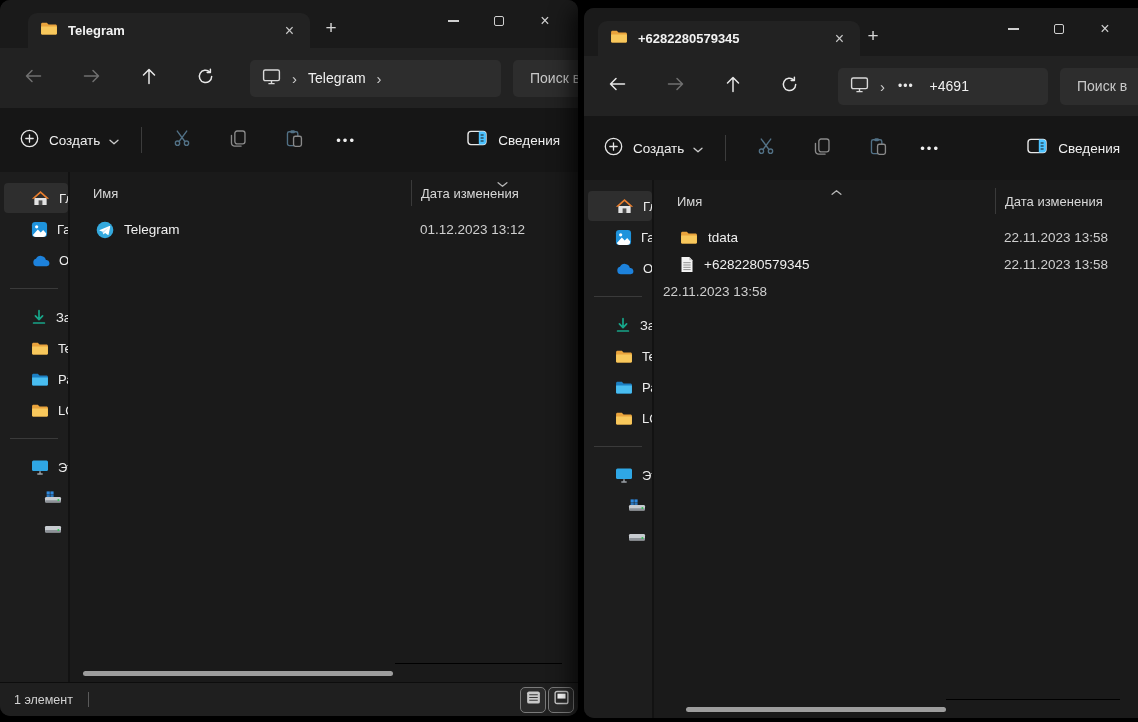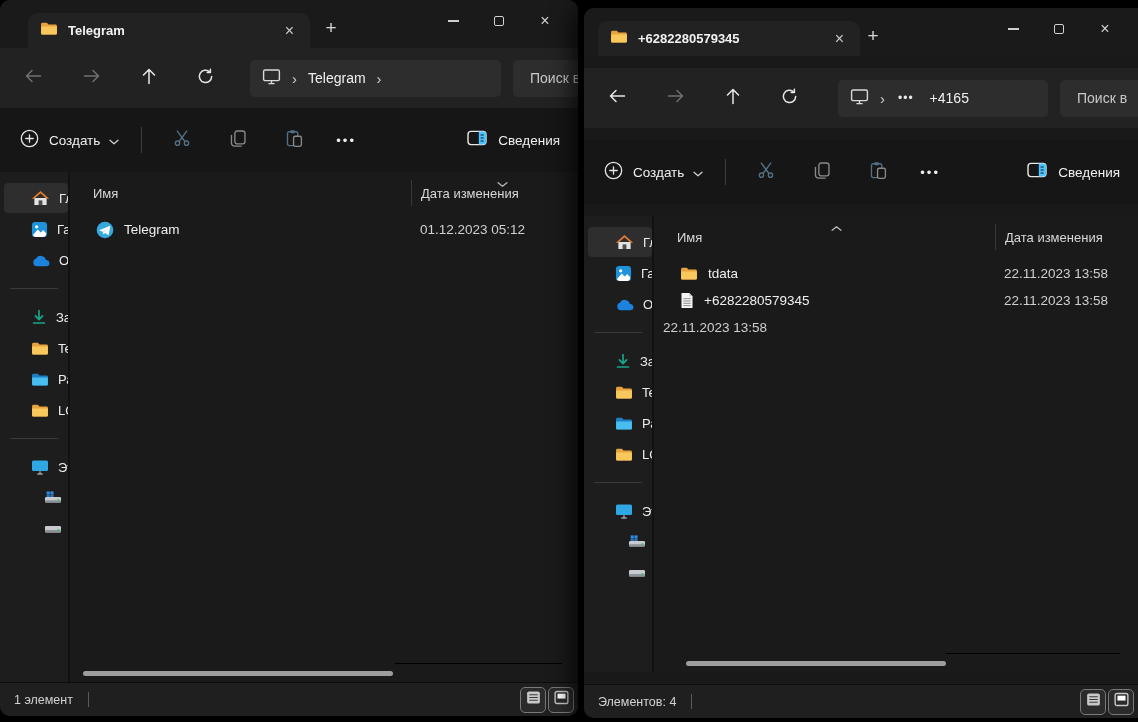--- a/index.html
+++ b/index.html
@@ -2,21 +2,21 @@
 <html><head>
 <meta charset="utf-8">
 <style>
   * { margin:0; padding:0; box-sizing:border-box; }
   html,body { width:1138px; height:722px; background:#000; overflow:hidden;
     font-family:"Liberation Sans","DejaVu Sans",sans-serif; }
   .window { position:absolute; background:#191919; overflow:hidden;
     display:flex; flex-direction:column; color:#e8e8e8; }
   .win-left  { left:0;   top:0; width:578px; height:716px; border-radius:10px; }
   .win-right { left:584px; top:8px; width:554px; height:710px; border-radius:10px 0 0 10px;
-    box-shadow:-12px 0 22px rgba(0,0,0,.7);gap:12px; }
+    box-shadow:-12px 0 22px rgba(0,0,0,.7); }
 
   
   .tabbar { height:48px; background:#1a1a1a; position:relative; flex:none; }
   .tab { position:absolute; left:28px; top:13px; height:35px; width:282px;
     background:#222222; border-radius:9px 9px 0 0; display:flex; align-items:center;
     padding:0 10px 0 12px; }
   .win-right .tab { left:14px; width:262px; }
   .tab-title { font-size:13px; font-weight:bold; color:#f2f2f2; margin-left:10px;
     white-space:nowrap; overflow:hidden; flex:1; }
   .tab-close { color:#c9c9c9; font-size:16px; line-height:1; padding:1px 6px; border-radius:4px; }
@@ -332,21 +332,21 @@
             <div class="cell-name">
               <span class="row-ic icon-slot">
                 <svg width="18" height="18" viewBox="0 0 18 18">
                   <circle cx="9" cy="9" r="8.3" fill="#34a9de"></circle>
                   <path d="M3.8 8.9l9.6-3.8c.5-.2 1 .2.8.9l-1.6 7.4c-.1.5-.5.7-1 .4l-2.5-1.9-1.2 1.2c-.3.3-.6.2-.7-.2l-.5-2.1-2.8-1c-.5-.2-.5-.7-.1-.9z" fill="#fff"></path>
                   <path d="M6.7 11l.3 2 .9-1.4 4.4-4.8-5.3 3.5z" fill="#c8e6f8"></path>
                 </svg>
               </span>
               <span class="row-name">Telegram</span>
             </div>
-            <div class="cell-date">01.12.2023 05:12</div>
+            <div class="cell-date">01.12.2023 13:12</div>
           </div>
         </div>
       <div class="hline"></div>
       <div class="hthumb"></div>
     </div>
   </div>
 
   <div class="statusbar">
     <span class="status-text">1 элемент</span>
     <span class="status-div"></span>
@@ -412,21 +412,21 @@
             <path d="M12.6 1.2v3h-3" stroke-linejoin="round"></path>
           </svg></span>
       </div>
     <div class="pill addr">
       <span class="icon-slot"><svg width="19" height="17" viewBox="0 0 19 17">
             <rect x="1.6" y="2" width="15.8" height="10.6" rx="1.6" fill="none" stroke="#d9d9d9" stroke-width="1.4"></rect>
             <path d="M6.4 15.6h6.2M9.5 12.6v3" stroke="#d9d9d9" stroke-width="1.4"></path>
           </svg></span>
       <span class="crumb-sep">›</span>
       <span class="crumb-overflow">•••</span>
-      <span class="crumb" style="margin-left:14px">+4165</span>
+      <span class="crumb" style="margin-left:14px">+4691</span>
     </div>
     <div class="pill search">
       <span class="search-text">Поиск в</span>
     </div>
   </div>
 
   <div class="toolbar">
     <div class="tb-create">
       <span class="icon-slot"><svg width="19" height="19" viewBox="0 0 19 19" fill="none" stroke="#e6e6e6" stroke-width="1.3">
             <circle cx="9.5" cy="9.5" r="8.2"></circle>
@@ -612,30 +612,13 @@
           </div>
           <div class="file-row">
             <div class="cell-date">22.11.2023 13:58</div>
           </div>
         </div>
       <div class="hline"></div>
       <div class="hthumb"></div>
     </div>
   </div>
 
-  <div class="statusbar">
-    <span class="status-text">Элементов: 4</span>
-    <span class="status-div"></span>
-    <span class="status-spacer"></span>
-    <div class="viewbtn">
-        <span class="icon-slot"><svg width="17" height="17" viewBox="0 0 16 16">
-            <rect x="2" y="2.3" width="12" height="11.4" rx="1.8" fill="#c9c9c9"></rect>
-            <path d="M4 5.4h8M4 8h8M4 10.6h8" stroke="#3a3a3a" stroke-width="1.1"></path>
-          </svg></span>
-      </div>
-    <div class="viewbtn">
-        <span class="icon-slot"><svg width="17" height="17" viewBox="0 0 16 16">
-            <rect x="2" y="2.3" width="12" height="11.4" rx="1.8" fill="none" stroke="#c9c9c9" stroke-width="1.3"></rect>
-            <rect x="4.2" y="4.4" width="7.6" height="4.6" fill="#fff"></rect>
-          </svg></span>
-      </div>
-  </div>
 </div>
 
 </body></html>

